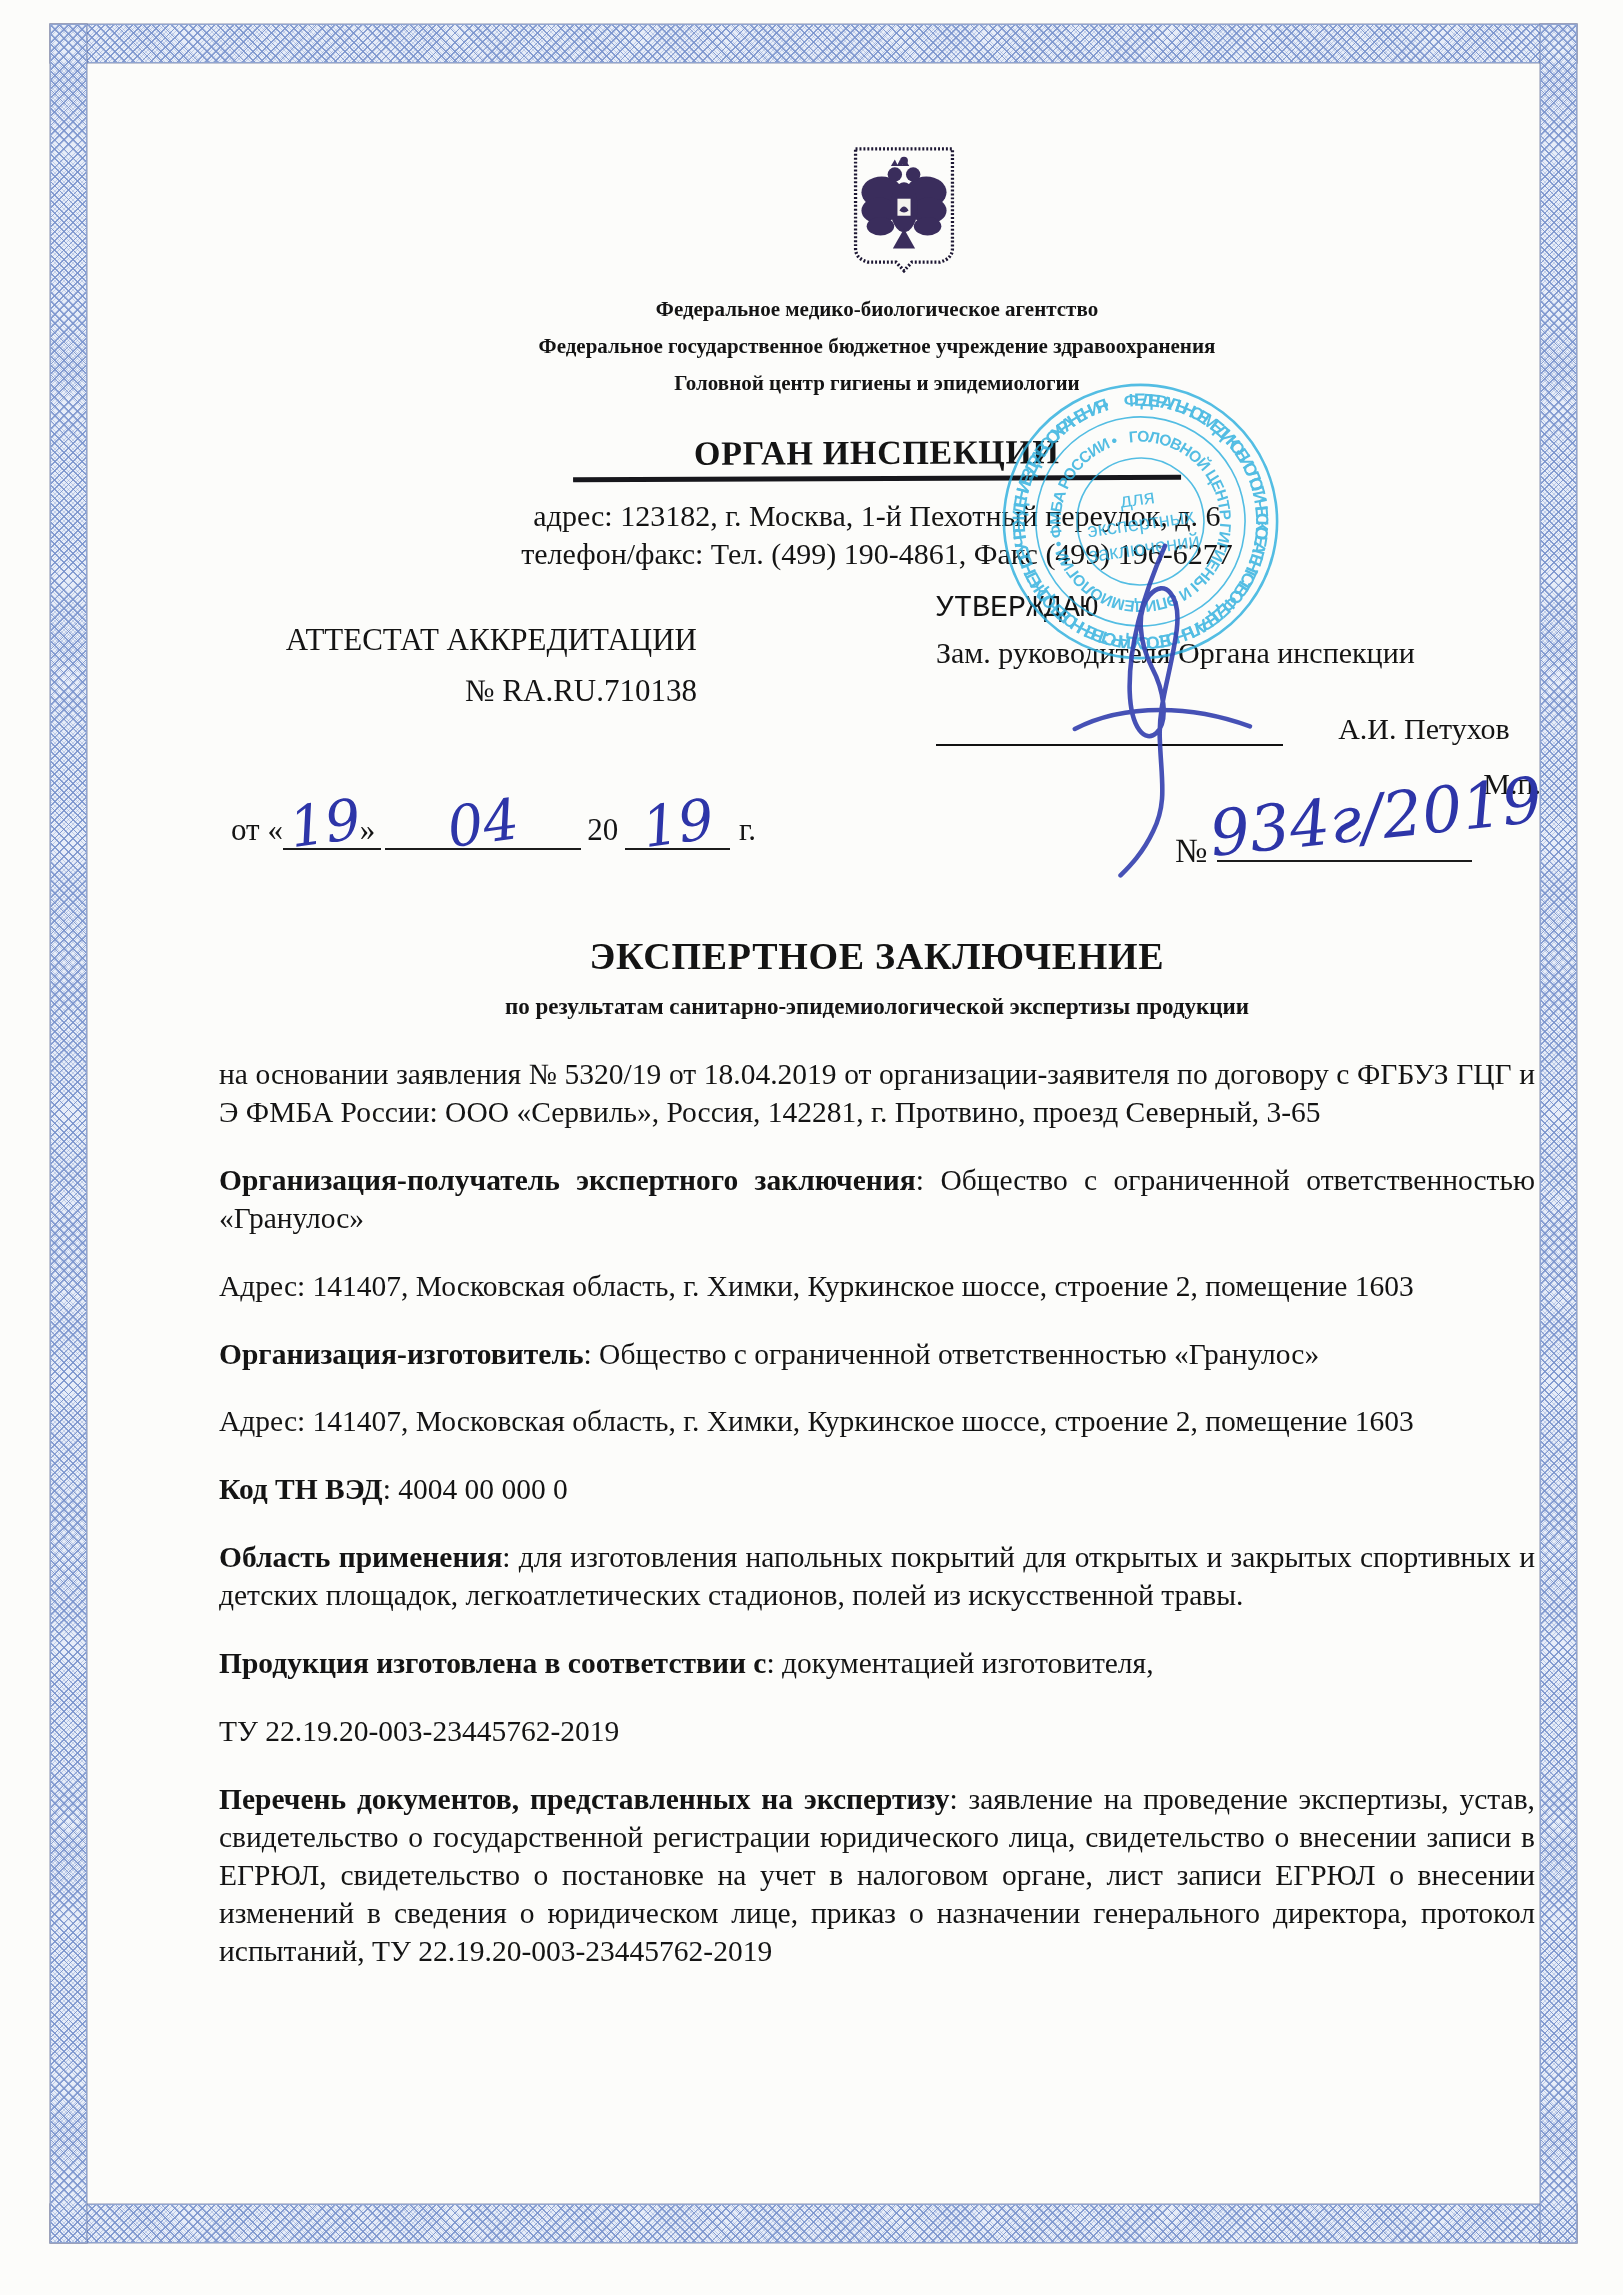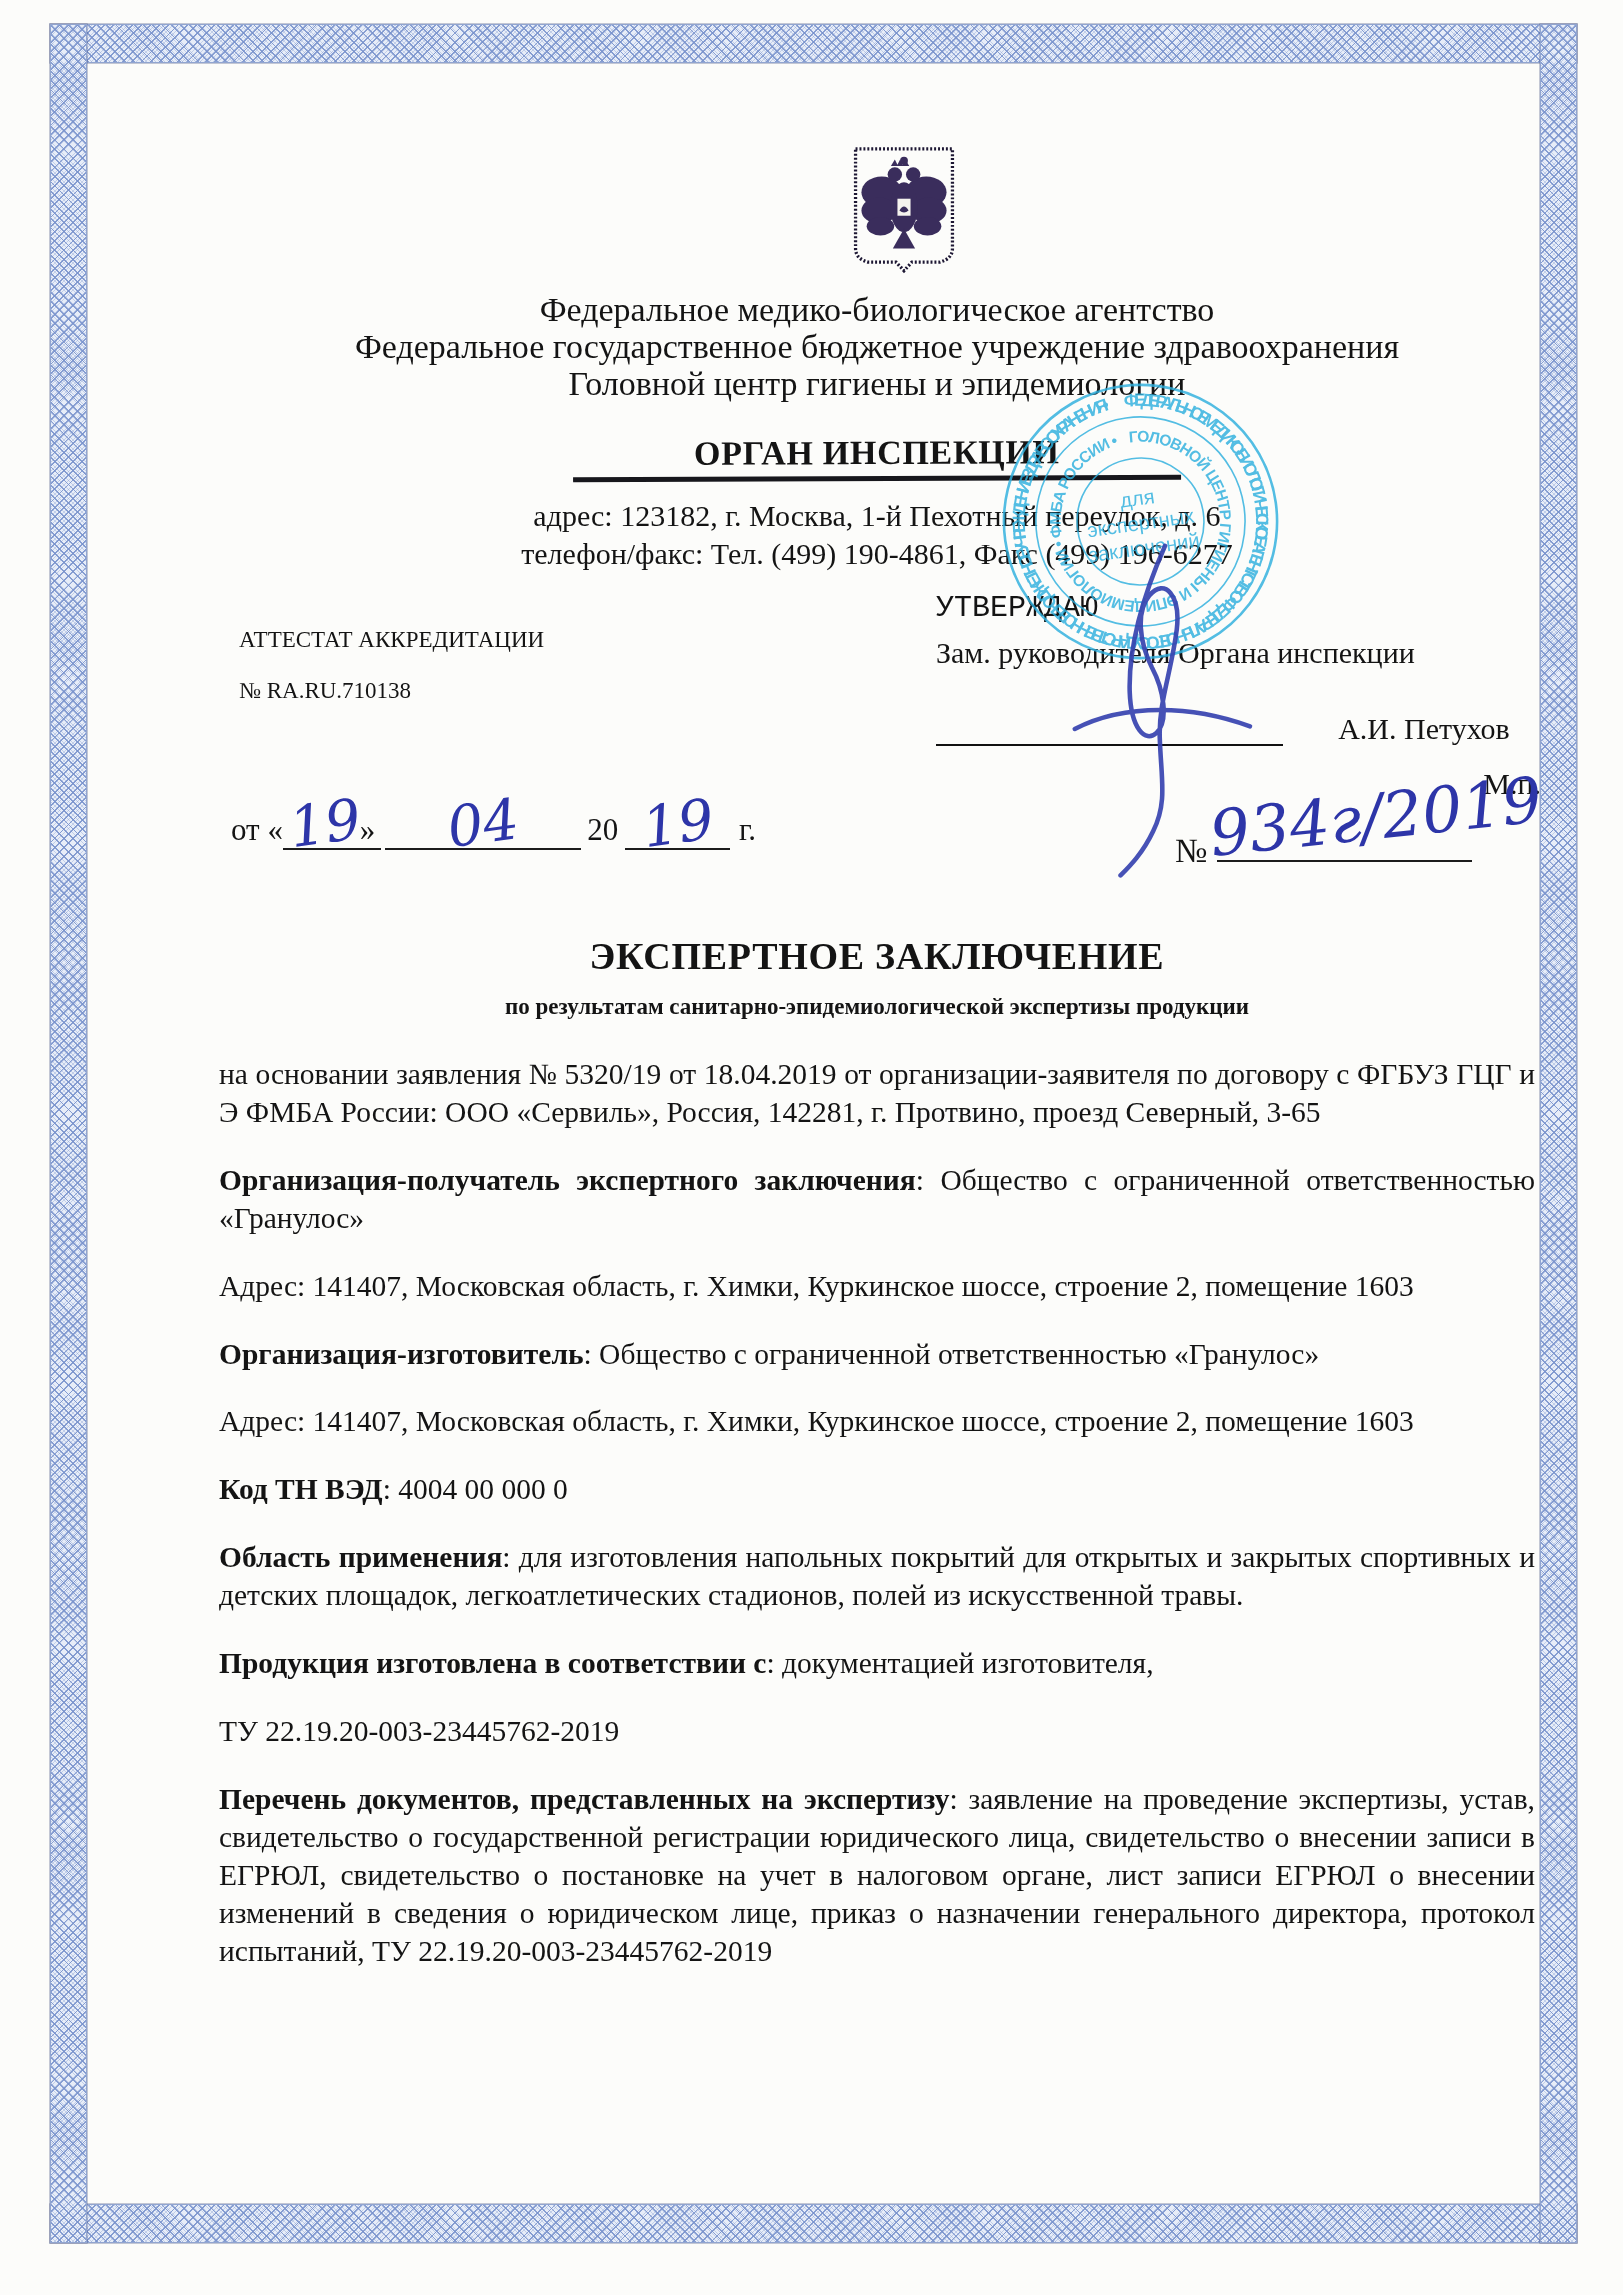--- a/index.html
+++ b/index.html
@@ -24,28 +24,28 @@
   .band-top{left:0;right:0;top:0;height:37px;}
   .band-bottom{left:0;right:0;bottom:0;height:37px;}
   .band-left{left:0;top:0;bottom:0;width:35px;}
   .band-right{right:0;top:0;bottom:0;width:35px;}
 
   
   .emblem{position:absolute;left:849px;top:145px;width:110px;height:131px;}
 
   
   .top-block{position:absolute;left:219px;right:88px;top:291px;text-align:center;}
-  .org-line{font-weight:normal;font-size:34px;line-height:37px;}
+  .org-line{font-weight:bold;font-size:21px;line-height:37px;}
   .organ-title{margin-top:32px;font-size:34px;font-weight:bold;letter-spacing:0.7px;line-height:37px;}
   .organ-underline{display:inline-block;padding:0 121px 5.2px;border-bottom:5.2px solid #17171c;transform:rotate(-0.25deg);}
   .addr-line{margin-top:15.7px;font-size:30px;line-height:38px;}
   .phone-line{font-size:30px;line-height:38px;}
 
   
-  .accreditation{position:absolute;left:239px;top:621px;width:458px;text-align:left;font-size:23px;line-height:37px;}
+  .accreditation{position:absolute;left:239px;top:621px;width:458px;text-align:right;font-size:31px;line-height:37px;}
   .accreditation .num{margin-top:14.4px;}
 
   
   .approval{position:absolute;left:936px;top:591px;width:605px;font-size:30px;line-height:35px;}
   .approve-line{text-align:left;padding-right:60px;font-family:Liberation Mono, monospace;}
   .position-line{margin-top:9.2px;}
   .sig-row{display:flex;align-items:flex-end;margin-top:41px;gap:46px;}
   .sig-line{width:347px;border-bottom:2.6px solid #111;height:33px;flex:0 0 auto;}
   .signer{margin-left:9.2px;white-space:nowrap;}
   .mp-line{text-align:right;margin-top:19.6px;padding-right:-3.3px;}

